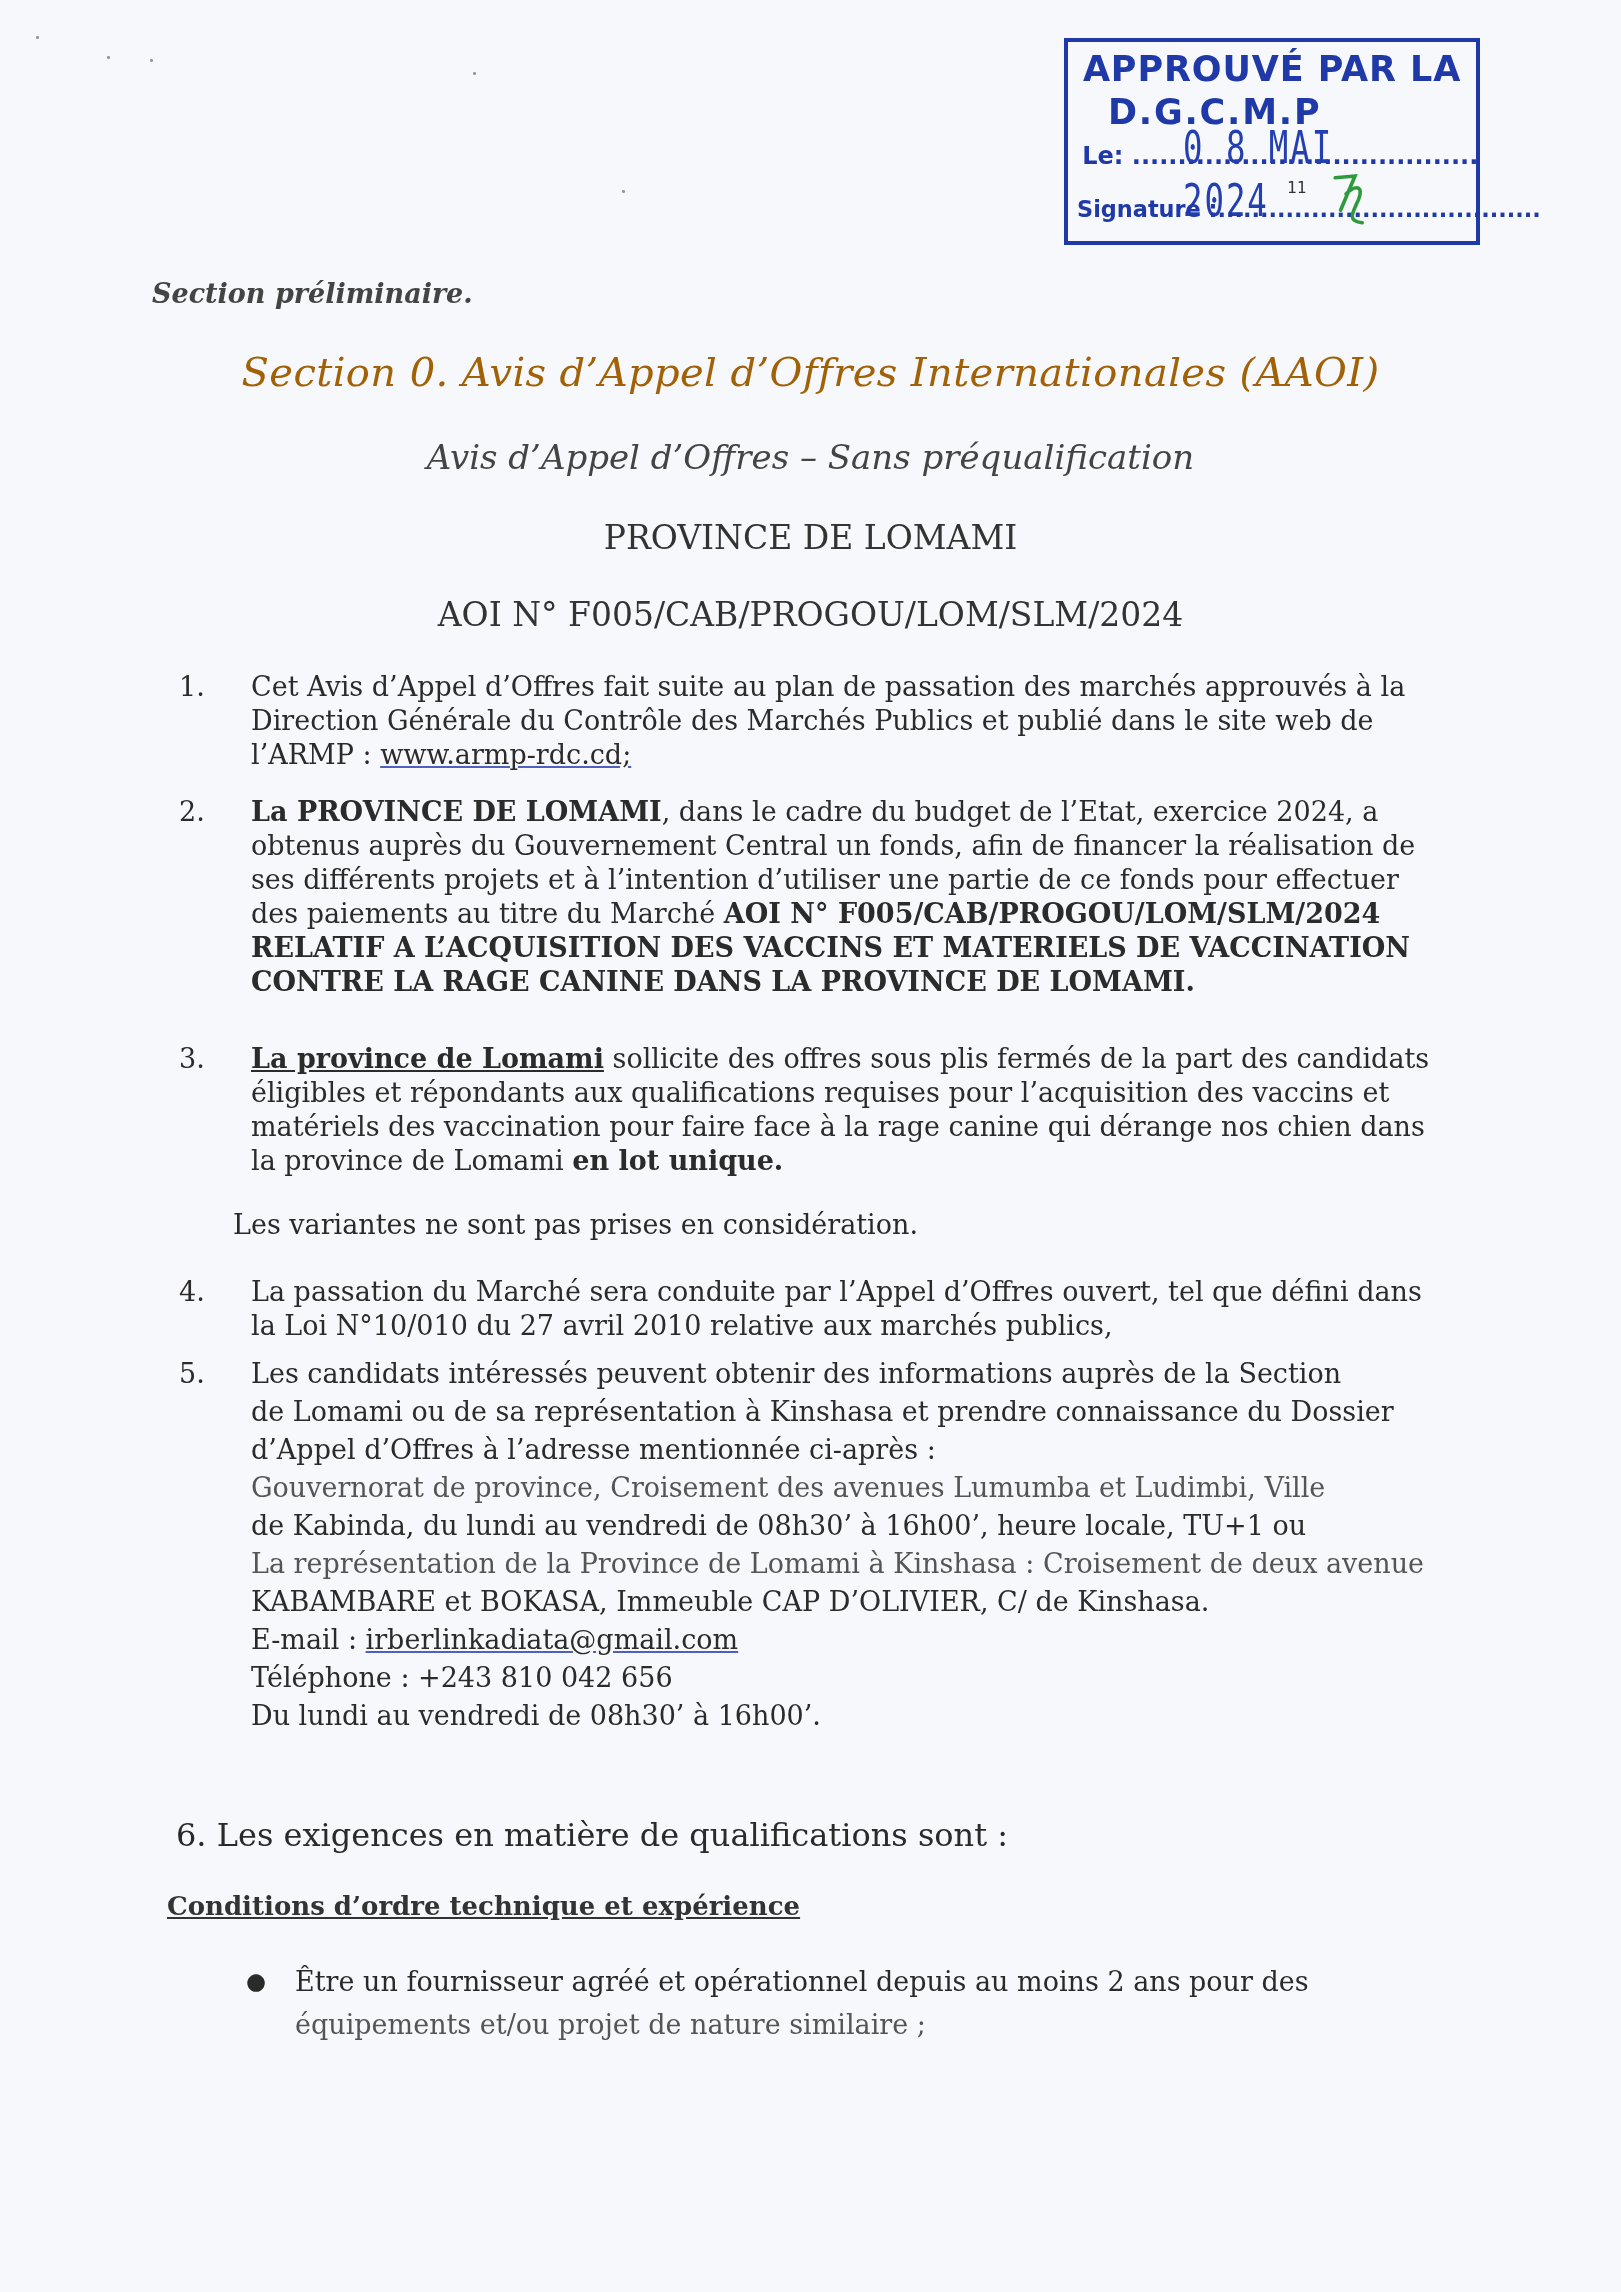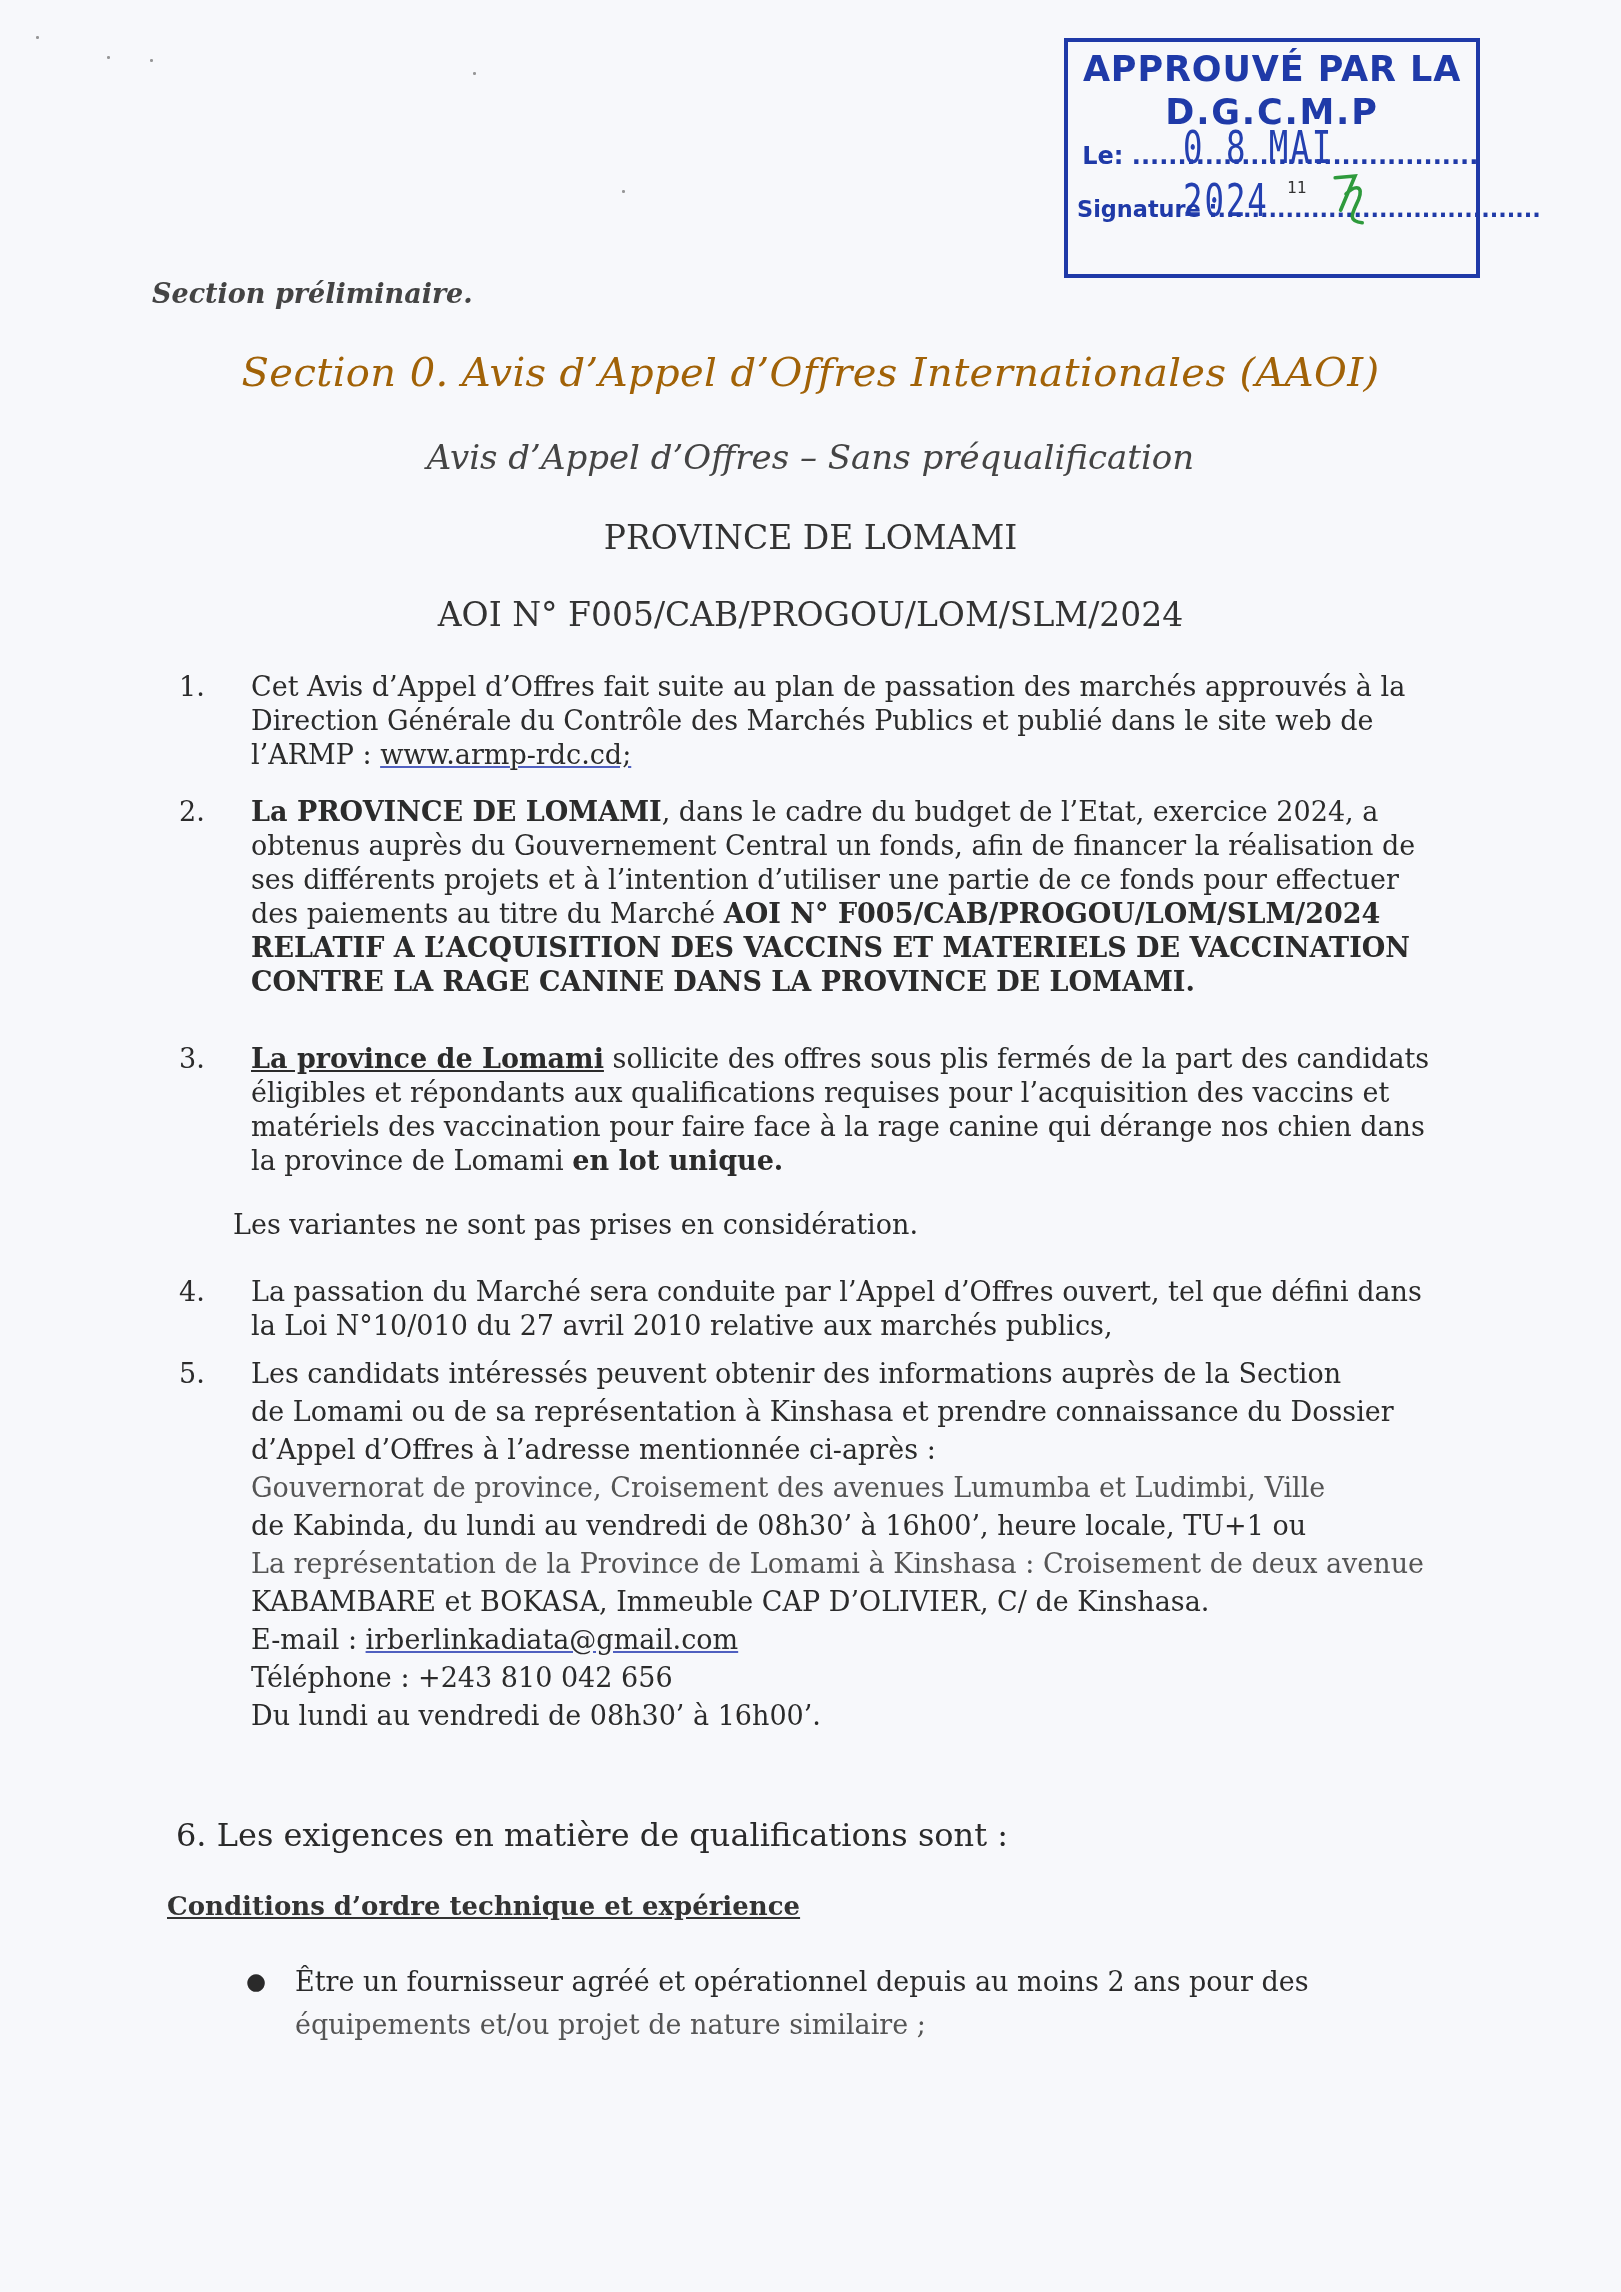--- a/index.html
+++ b/index.html
@@ -7,26 +7,26 @@
     width: 1621px; height: 2293px; position: relative; overflow: hidden;
     background: #f7f8fb;
     font-family: "DejaVu Serif", "Liberation Serif", serif;
     color: #2a2a2a;
   }
   .page { position: absolute; inset: 0; }
   .scan-dot { position: absolute; width: 2.7px; height: 2.7px; background: #555; border-radius: 50%; opacity: .6; }
 
   
   .stamp {
-    position: absolute; left: 1064px; top: 38px; width: 416px; height: 240px;
+    position: absolute; left: 1064px; top: 38px; width: 416px; height: 207px;
     border: 4.5px solid #1f3aa8; box-sizing: border-box;
     color: #1f3aa8; font-family: "DejaVu Sans", "Liberation Sans", sans-serif; font-weight: bold;
   }
   .stamp .l1 { position: absolute; left: 0; right: 0; top: 7.2px; text-align: center; font-size: 35px; letter-spacing: 0.9px; }
-  .stamp .l2 { position: absolute; left: 0; right: 0; top: 50px; text-align: center; font-size: 35px; letter-spacing: 1.8px; }
+  .stamp .l2 { position: absolute; left: 0; right: 0; top: 50px; font-size: 35px; letter-spacing: 1.8px; padding-left: 40px; }
   .stamp .l3 { position: absolute; left: 14.3px; top: 100px; font-size: 24px; white-space: nowrap; }
   .stamp .date { position: absolute; left: 115px; top: 79px; font-family: "DejaVu Sans Mono", "Liberation Mono", monospace; font-size: 45px; font-weight: normal; letter-spacing: 2.7px; transform: scaleX(.72); transform-origin: left; color: #2440b0; }
   .stamp .l4 { position: absolute; left: 9px; top: 154px; font-size: 22.4px; white-space: nowrap; }
   .stamp .pg { position: absolute; left: 219px; top: 136px; font-family: "DejaVu Sans Mono", "Liberation Mono", monospace; font-size: 16px; color: #333; font-weight: normal; }
   .stamp .sig { position: absolute; left: 260px; top: 125px; width: 45px; height: 63px; }
 
   
   .t { position: absolute; white-space: nowrap; }
   .pre { left: 152px; top: 278px; font-size: 27px; font-style: italic; font-weight: bold; color: #444; }
   .h1 { left: 0; right: 0; top: 349px; text-align: center; font-size: 40px; font-style: italic; color: #a16207; letter-spacing: 0.4px; }

